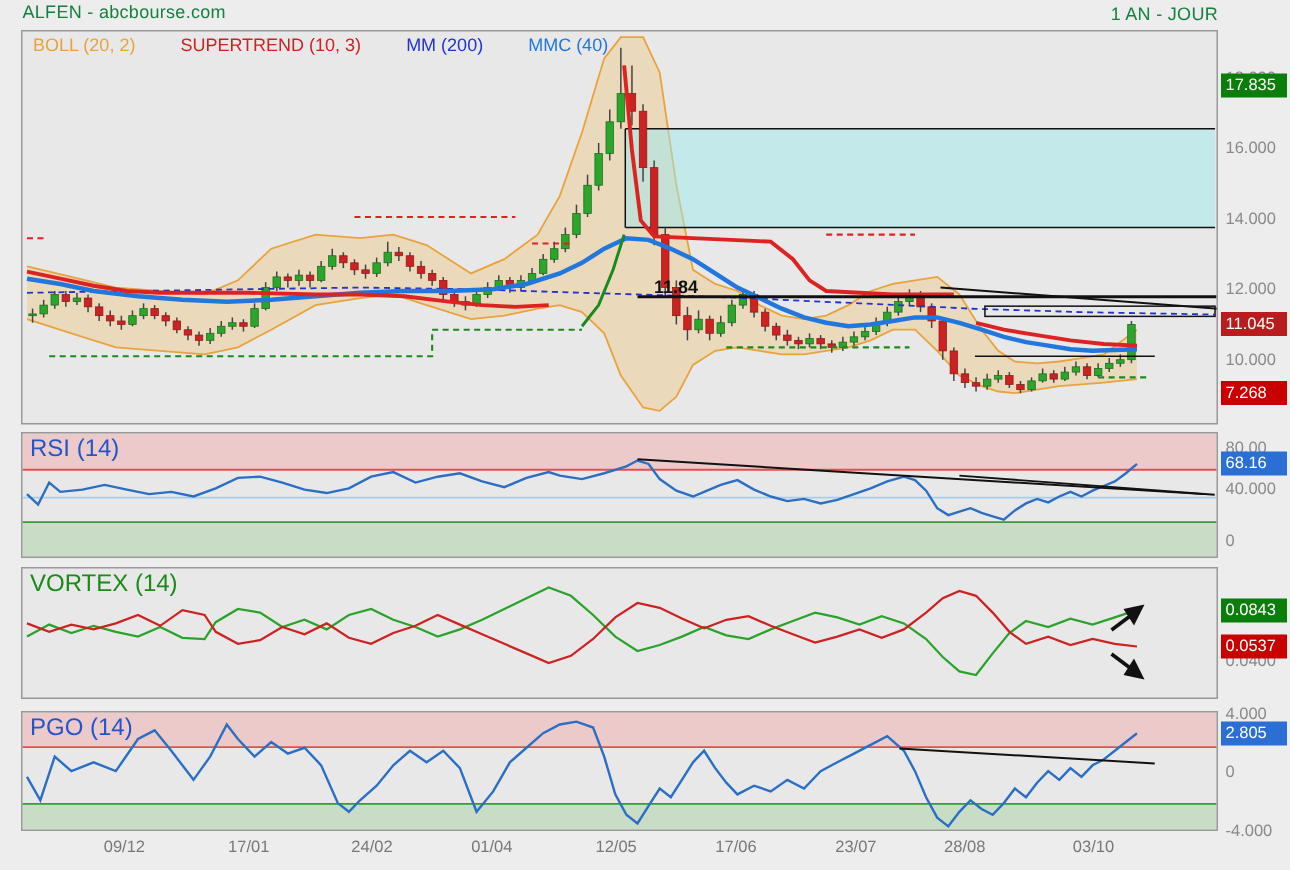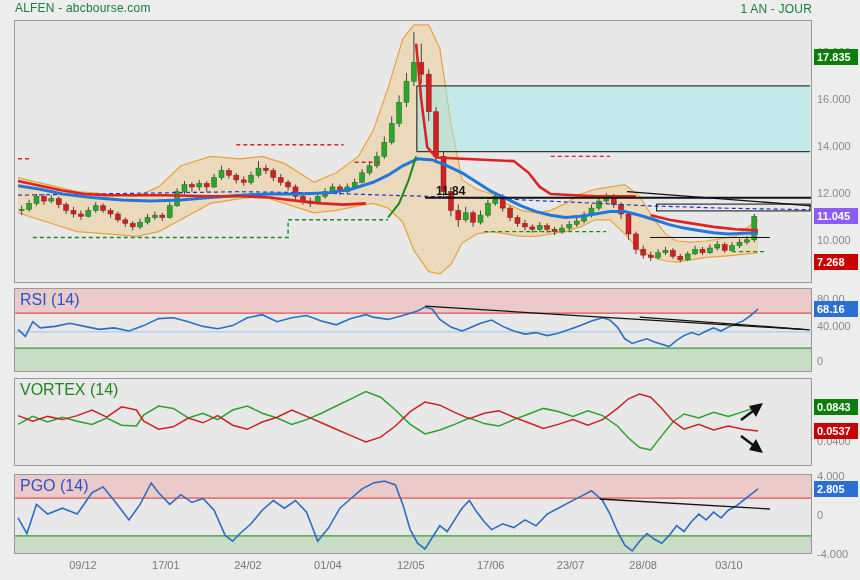--- a/index.html
+++ b/index.html
@@ -7,21 +7,21 @@
   #stage{position:relative;width:860px;height:580px;}
   #chart{position:absolute;left:0;top:0;}
   .hdr{position:absolute;top:1px;font-size:12px;color:#15803d;letter-spacing:.2px;}
   #hdr-title{left:15px;}
   #hdr-tf{right:48px;top:2px;}
   .legend{position:absolute;left:22px;top:23px;font-size:12px;display:flex;gap:30px;z-index:5;}
   .legend span{cursor:pointer;}
   .plabel{position:absolute;font-size:16px;z-index:5;}
   .ylab{position:absolute;left:817px;font-size:11px;color:#8a8a8a;white-space:nowrap;z-index:3;}
   .badge{position:absolute;left:814px;width:44px;height:16px;line-height:16px;font-size:11px;
-    font-weight:bold;color:#fff;padding-left:3px;box-sizing:border-box;z-index:4;}
+    font-weight:normal;color:#fff;padding-left:3px;box-sizing:border-box;z-index:4;}
   .xlab{position:absolute;top:559px;width:56px;margin-left:-28px;text-align:left;
     font-size:11px;color:#787878;z-index:3;}
   .annot{position:absolute;font-size:12px;font-weight:bold;color:#111;z-index:5;}
 </style>
 </head>
 <body>
 <div id="stage">
 
 <svg id="chart" width="860" height="580">
       <g>
@@ -298,20 +298,26 @@
       </g>
       <rect x="14.5" y="20.5" width="797" height="262" fill="none" stroke="#999999" stroke-width="1"></rect>
       <rect x="14.5" y="288.5" width="797" height="83" fill="none" stroke="#999999" stroke-width="1"></rect>
       <rect x="14.5" y="378.5" width="797" height="87" fill="none" stroke="#999999" stroke-width="1"></rect>
       <rect x="14.5" y="474.5" width="797" height="79" fill="none" stroke="#999999" stroke-width="1"></rect>
     </svg>
 
 <div class="hdr" id="hdr-title">ALFEN - abcbourse.com</div>
 <div class="hdr" id="hdr-tf">1 AN - JOUR</div>
 
+<div class="legend">
+  <span style="color: rgb(232, 163, 60);">BOLL (20, 2)</span>
+  <span style="color: rgb(204, 34, 34);">SUPERTREND (10, 3)</span>
+  <span style="color: rgb(34, 51, 204);">MM (200)</span>
+  <span style="color: rgb(34, 119, 221);">MMC (40)</span>
+</div>
 
 <div class="plabel" style="left:20px;top:291px;color:#2255cc;">RSI (14)</div>
 <div class="plabel" style="left:20px;top:381px;color:#1a8a1a;">VORTEX (14)</div>
 <div class="plabel" style="left:20px;top:477px;color:#2255cc;">PGO (14)</div>
 
 <div class="annot" style="left:436px;top:184px;">11.84</div>
 
 <div id="labels">
       <div class="ylab" style="top: 46px;">18.000</div>
       <div class="ylab" style="top: 93px;">16.000</div>
@@ -320,21 +326,21 @@
       <div class="ylab" style="top: 234px;">10.000</div>
       <div class="ylab" style="top: 293px;">80.00</div>
       <div class="ylab" style="top: 320px;">40.000</div>
       <div class="ylab" style="top: 355px;">0</div>
       <div class="ylab" style="top: 403px;">0.0800</div>
       <div class="ylab" style="top: 435px;">0.0400</div>
       <div class="ylab" style="top: 470.2px;">4.000</div>
       <div class="ylab" style="top: 509px;">0</div>
       <div class="ylab" style="top: 547.8px;">-4.000</div>
       <div class="badge" style="top: 48.8775px; background: rgb(11, 125, 11);">17.835</div>
-      <div class="badge" style="top: 208.442px; background: #8b5cf6;">11.045</div>
+      <div class="badge" style="top: 208.442px; background: #b91c1c;">11.045</div>
       <div class="badge" style="top: 254.103px; background: rgb(200, 0, 0);">7.268</div>
       <div class="badge" style="top: 301.176px; background: rgb(43, 111, 212);">68.16</div>
       <div class="badge" style="top: 398.56px; background: rgb(11, 125, 11);">0.0843</div>
       <div class="badge" style="top: 423.04px; background: rgb(200, 0, 0);">0.0537</div>
       <div class="badge" style="top: 480.791px; background: rgb(43, 111, 212);">2.805</div>
       <div class="xlab" style="left: 97.18px;">09/12</div>
       <div class="xlab" style="left: 180.06px;">17/01</div>
       <div class="xlab" style="left: 262.2px;">24/02</div>
       <div class="xlab" style="left: 342.12px;">01/04</div>
       <div class="xlab" style="left: 425px;">12/05</div>

